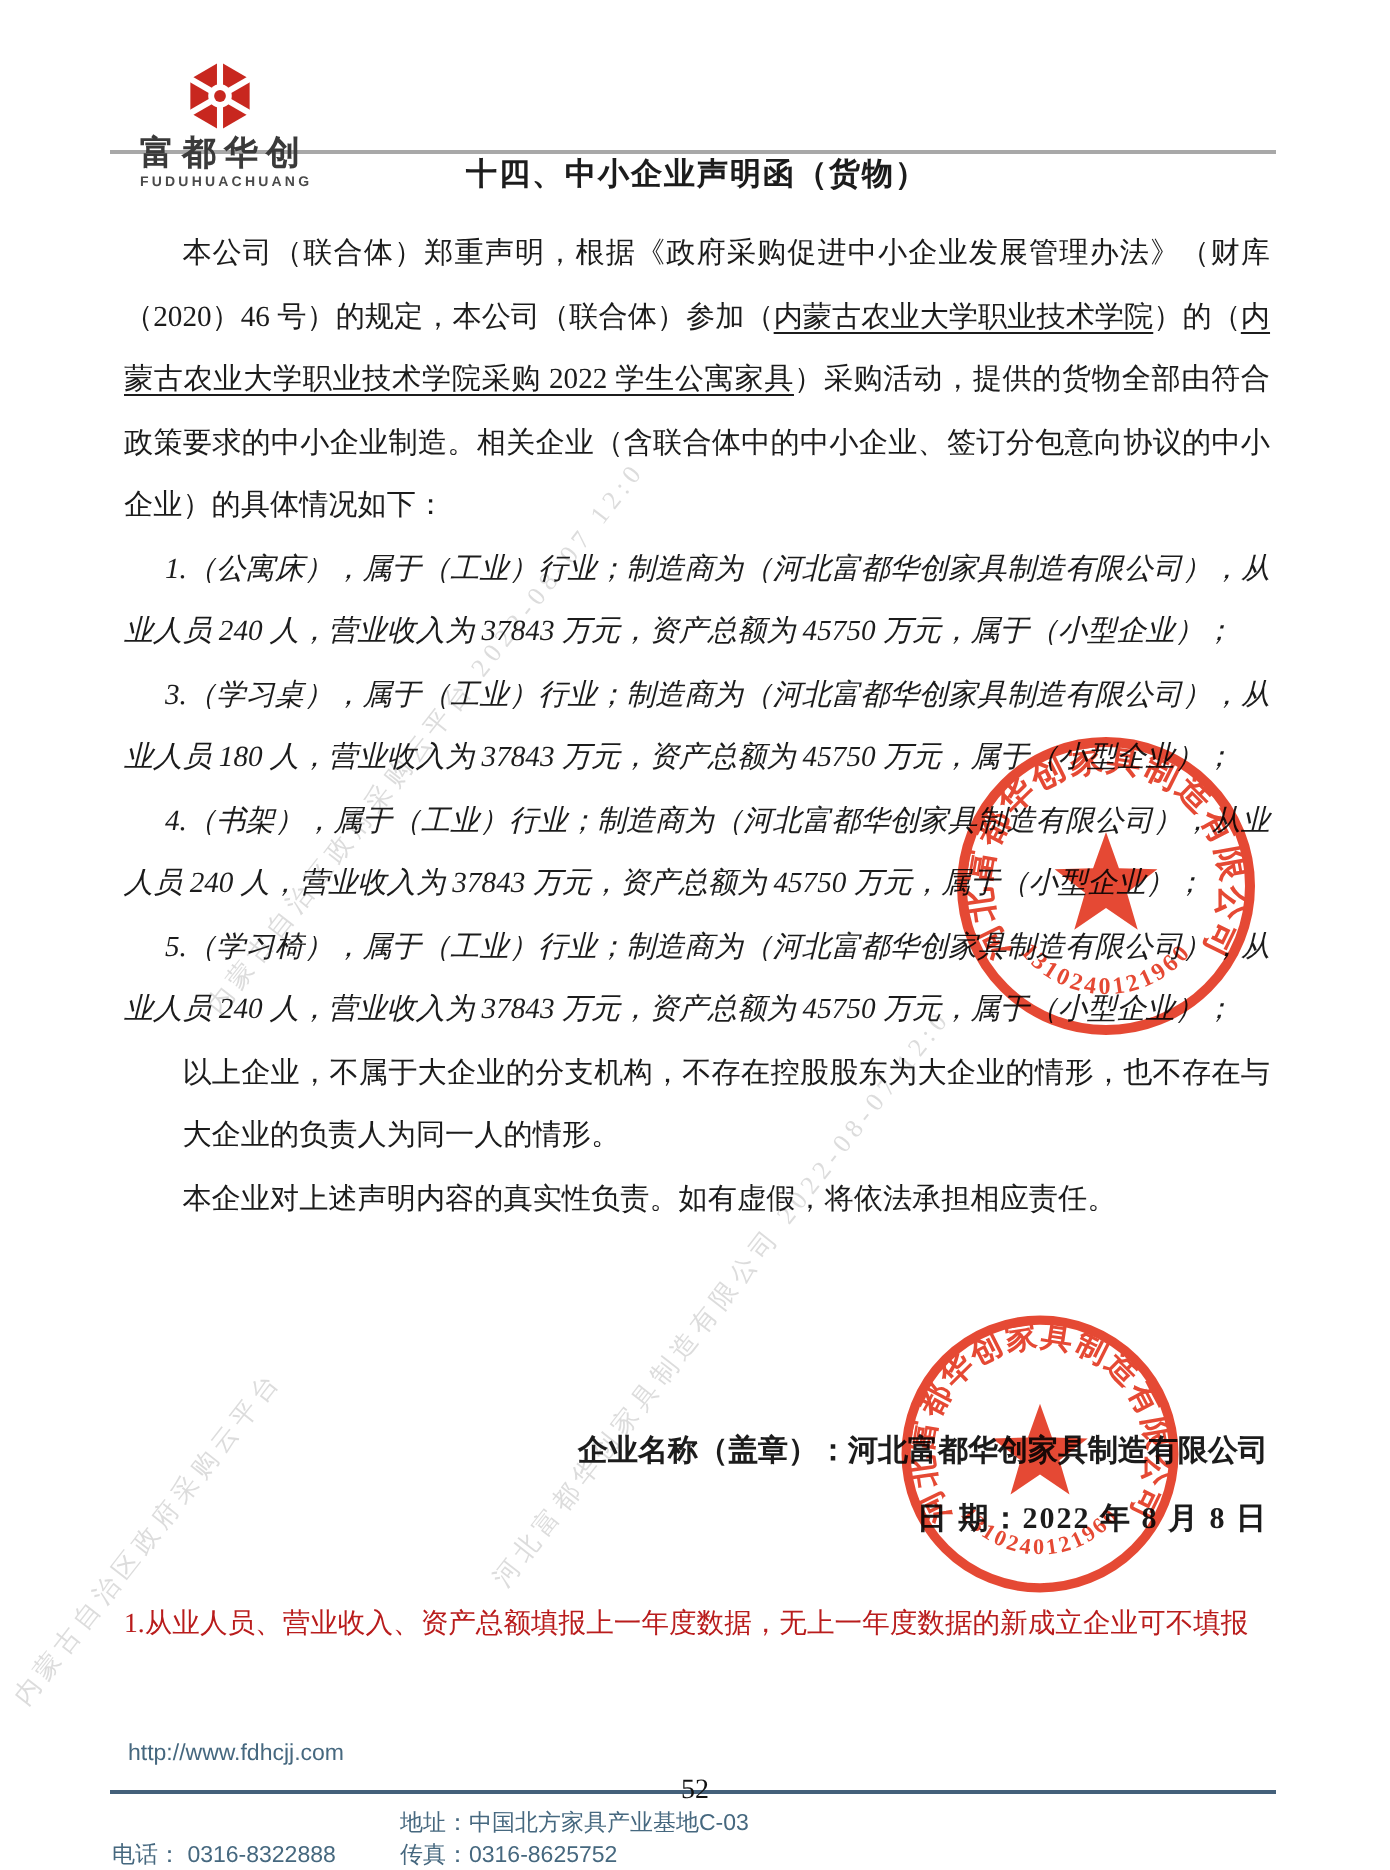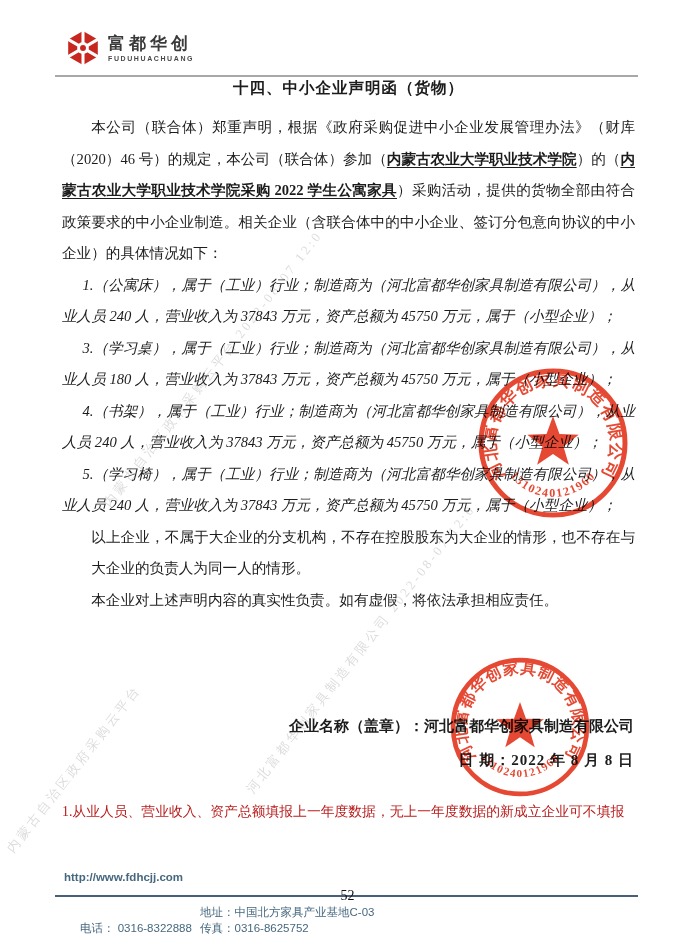--- a/index.html
+++ b/index.html
@@ -6,54 +6,54 @@
   html,body { margin:0; padding:0; background:#ffffff; }
   .page {
     position: relative;
     width: 695px; height: 935px;
     background: #ffffff;
     overflow: hidden;
     font-family: "Liberation Serif","DejaVu Serif",serif;
     color: #1c1c1c;
   }
   
-  .logo { position:absolute; left:64px; top:29px; display:flex; align-items:center; z-index:1; }
+  .logo { position:absolute; left:64px; top:29px; display:flex; align-items:center; z-index:1;flex-direction:column; }
   .logo-icon { width:38px; height:38px; }
   .logo-text { margin-left:6px; font-family:"Liberation Sans","DejaVu Sans",sans-serif; }
   .logo-cn { font-size:17px; font-weight:bold; color:#3a3a3a; letter-spacing:4px; line-height:20px; }
   .logo-en { font-size:7px; font-weight:bold; color:#4a4a4a; letter-spacing:1.6px; line-height:9px; }
   .header-rule { position:absolute; left:55px; right:57px; top:75px; border-top:2px solid #a8a8a8; }
   
   .wm { position:absolute; color:rgba(140,140,140,0.30); font-size:13px; letter-spacing:3px;
         white-space:nowrap; transform:rotate(-52deg); z-index:0; pointer-events:none; }
   
   .content { position:absolute; left:62px; top:78px; width:573px; z-index:1; }
   .doc-title { text-align:center; font-weight:bold; font-size:15.5px; line-height:20px; letter-spacing:1px; margin:0 0 14px 0; }
   .content p { margin:0; font-size:14.6px; line-height:31.5px; text-align:justify; }
   .content p.ind { text-indent:2em; }
   .content p.item { text-indent:1.4em;font-style:italic; }
   .content p.block { margin-left:2em; text-indent:0; }
-  u { text-underline-offset:3px;font-weight:bold; }
+  u { text-underline-offset:3px; }
   
   .signature { position:absolute; right:61px; top:716px; text-align:right; z-index:1; }
   .sig-line1 { font-weight:bold; font-size:15px; line-height:20px; }
   .sig-line2 { font-weight:bold; font-size:15px; line-height:20px; margin-top:14px; letter-spacing:1px; }
   
   .footnote { position:absolute; left:62px; top:803px; font-size:13.8px; color:#b91c1c; z-index:1; }
   
   .stamp { position:absolute; z-index:2; mix-blend-mode:multiply; opacity:0.88; }
   .stamp-1 { left:468px; top:358px; }
   .stamp-2 { left:441px; top:648px; }
   
   .footer-rule { position:absolute; left:55px; right:57px; top:895px; border-top:2px solid #44607a; }
   .f { position:absolute; font-family:"Liberation Sans","DejaVu Sans",sans-serif;
        font-size:11.5px; color:#46687f; line-height:14px; white-space:nowrap; z-index:1; }
-  .f-url   { left:64px;  top:870px;font-weight:bold; }
+  .f-url   { left:64px;  top:870px; }
   .f-addr  { left:200px; top:905px; }
-  .f-tel   { left:80px;  top:921px; }
+  .f-tel   { left:56px;  top:921px; }
   .f-fax   { left:200px; top:921px; }
   .page-num { position:absolute; left:0; right:0; top:888px; text-align:center;
               font-size:14px; color:#111; z-index:1; font-family:"Liberation Serif",serif; }
 </style>
 </head>
 <body>
 
 <div class="page">
 
   <div class="wm" style="left:40px; top:360px;">内蒙古自治区政府采购云平台 2022-08-07 12:0</div>

